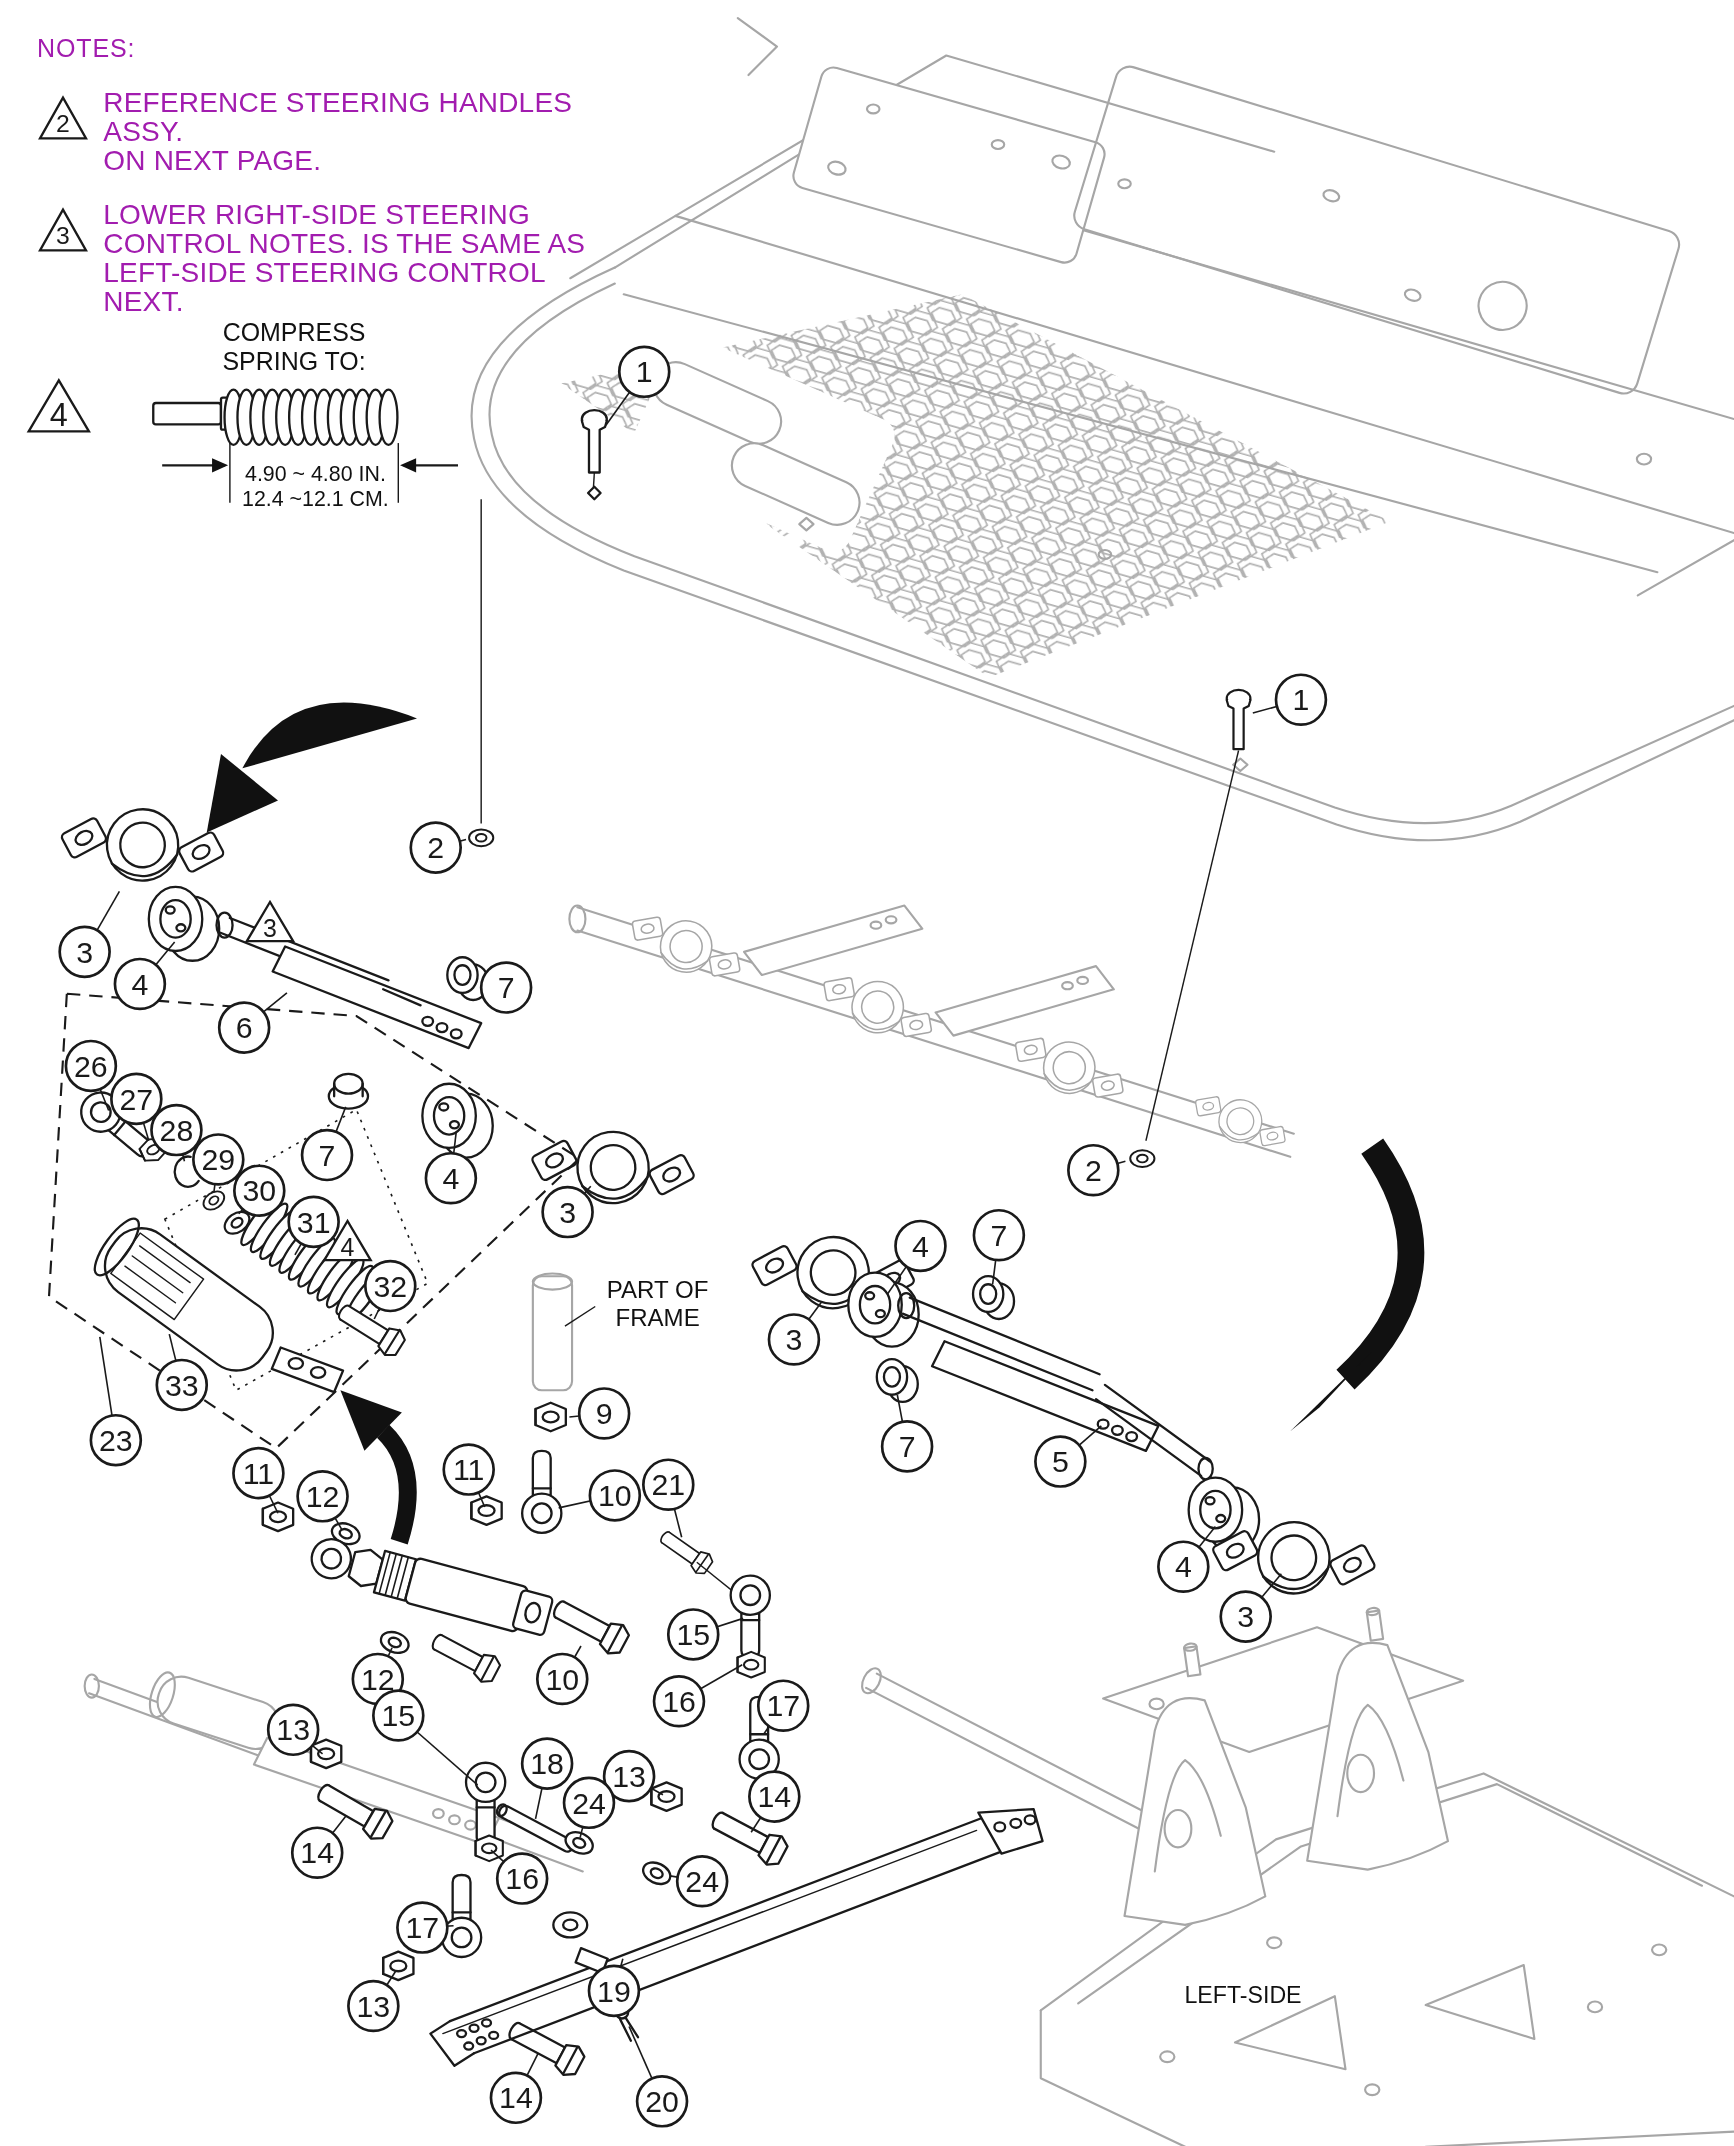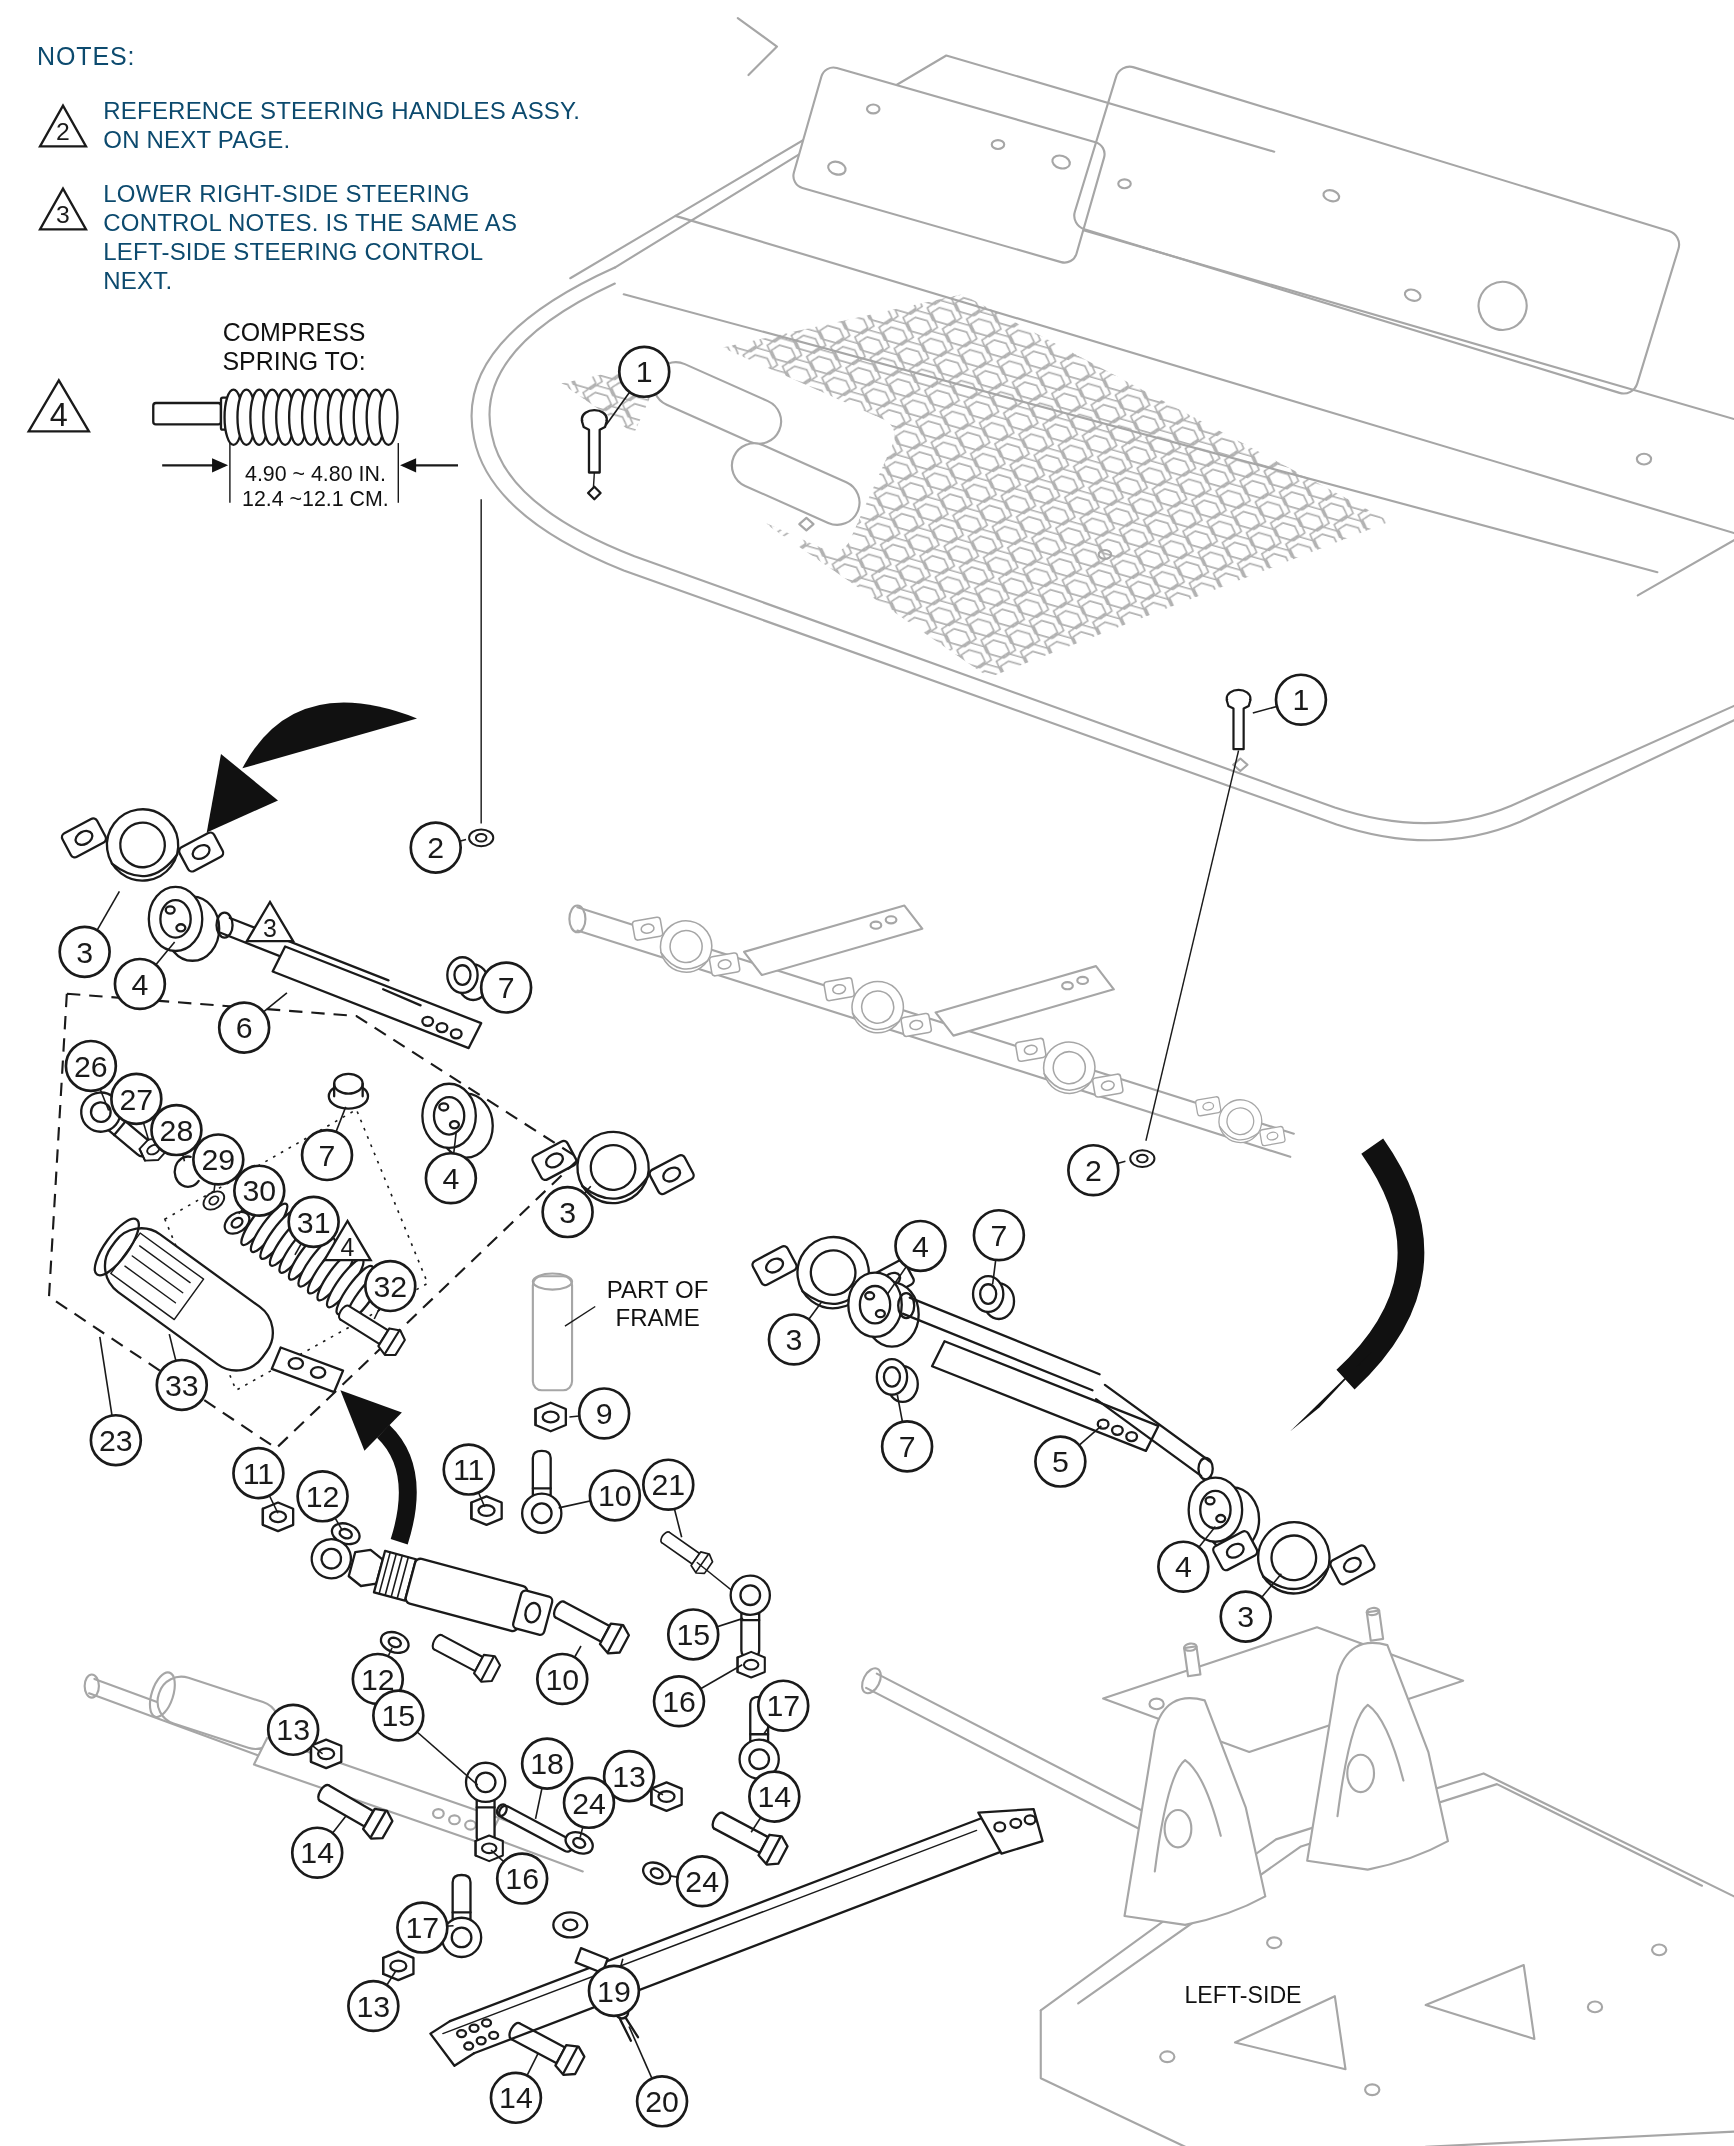--- a/index.html
+++ b/index.html
@@ -10,25 +10,25 @@
   .k  {stroke:#1a1a1a; fill:none; stroke-width:2.6; stroke-linejoin:round; stroke-linecap:round}
   .kf {stroke:#1a1a1a; fill:#fff;  stroke-width:2.6; stroke-linejoin:round}
   .kt {stroke:#1a1a1a; fill:none; stroke-width:1.6}
   .g2 {stroke:#a6a6a6; fill:none; stroke-width:2.4; stroke-linejoin:round; stroke-linecap:round}
   .gthin {stroke:#b0b0b0; fill:none; stroke-width:1.8}
   .solid {fill:#111; stroke:none}
   .dash {stroke:#1a1a1a; fill:none; stroke-width:2.4; stroke-dasharray:15 10}
   .dot2 {stroke:#1a1a1a; fill:none; stroke-width:1.8; stroke-dasharray:3 7}
   text.lbl {fill:#111; font-family:"Liberation Sans", sans-serif}
   
-  #notes{position:absolute; left:37px; top:42px; width:552px; color:#0c4a6e}
+  #notes{position:absolute; left:37px; top:34px; width:552px; color:#a21caf}
   #notes .notes-title{font-size:25px; letter-spacing:0.9px}
   .note-item{display:flex; align-items:flex-start; gap:14.3px; margin-top:25px}
   .note-tri{flex:0 0 auto; margin-top:7.1px}
-  .note-lines{font-size:24px; line-height:29px; letter-spacing:0.2px}
+  .note-lines{font-size:28px; line-height:29px; letter-spacing:0.2px}
 </style>
 </head>
 <body>
 
 <div id="stage">
 <svg id="diagram" viewBox="0 0 1946 2409">
   <defs>
     <g id="hx2">
       <path d="M-10,-12 L10,-12 L20,0 L10,12 L-10,12 L-20,0 Z"></path>
       <path d="M-7,-4 L7,-4 L14,4 L7,12 L-7,12 L-14,4 Z"></path>

